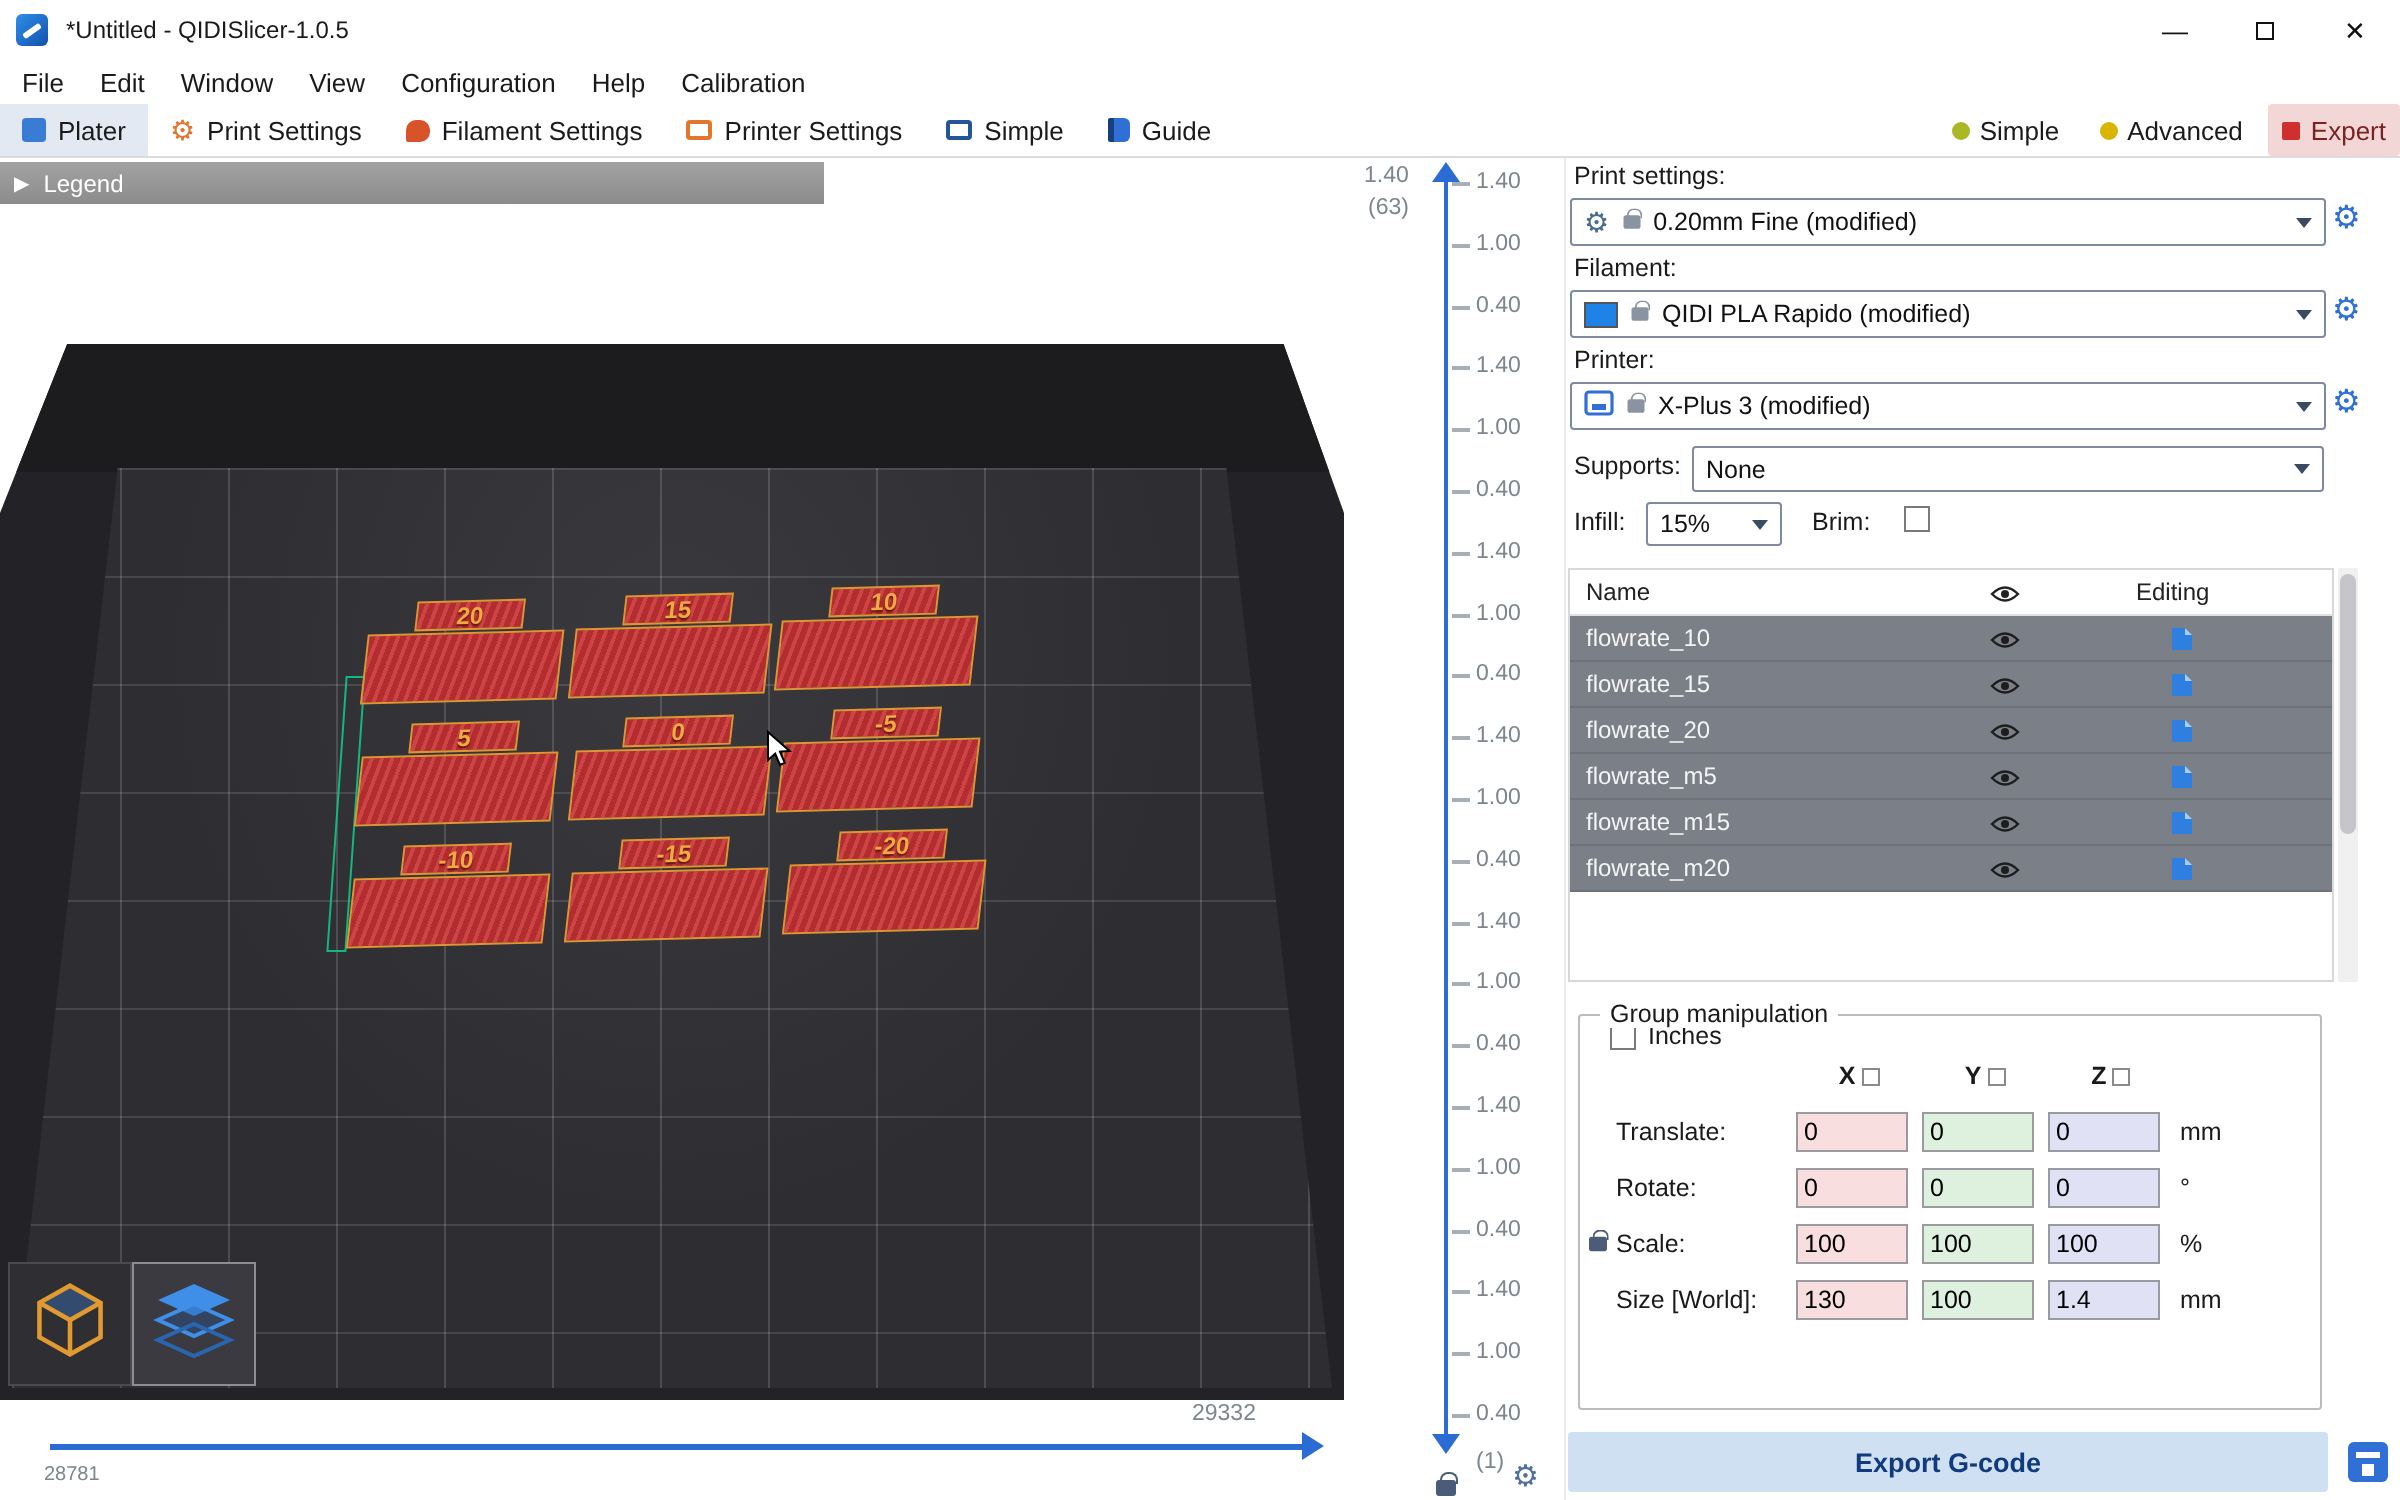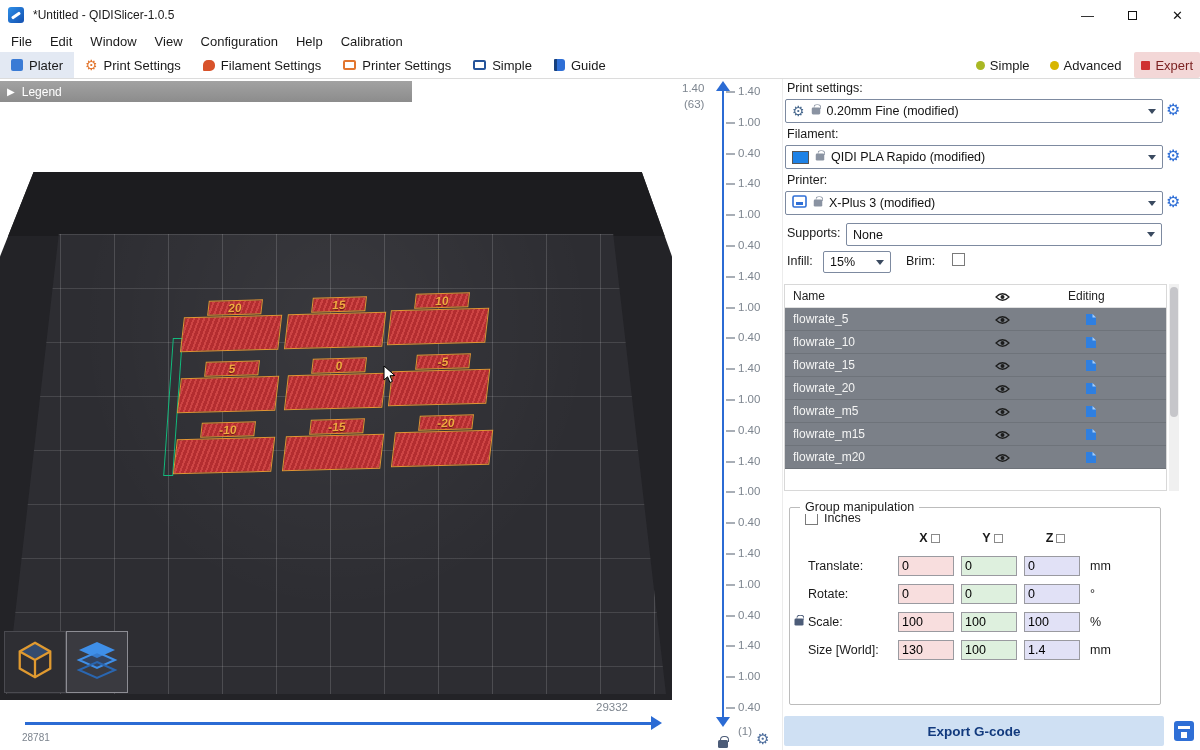--- a/index.html
+++ b/index.html
@@ -431,31 +431,20 @@
     <div class="ohead">
       <span class="h-name">Name</span>
       <span class="h-eye"><svg width="15" height="10" viewBox="0 0 15 10">
             <path d="M1 5 Q7.5 -1.5 14 5 Q7.5 11.5 1 5 Z" fill="none" stroke="#222" stroke-width="1.2"></path>
             <circle cx="7.5" cy="5" r="2" fill="#222"></circle>
           </svg></span>
       <span class="h-edit">Editing</span>
     </div>
     <div id="object-rows">
         <div class="lrow">
-          <span class="lname">flowrate_5</span>
-          <span class="leye"><svg width="15" height="10" viewBox="0 0 15 10">
-              <path d="M1 5 Q7.5 -1.5 14 5 Q7.5 11.5 1 5 Z" fill="none" stroke="#1d1d1d" stroke-width="1.2"></path>
-              <circle cx="7.5" cy="5" r="2" fill="#1d1d1d"></circle>
-            </svg></span>
-          <span class="ledit"><svg width="12" height="13" viewBox="0 0 12 13">
-              <path d="M1 1 h6.5 l3.5 3.5 v7.5 h-10 z" fill="#2f7fe0"></path>
-              <path d="M7.5 1 v3.5 h3.5" fill="#a8cdf5"></path>
-            </svg></span>
-        </div>
-        <div class="lrow">
           <span class="lname">flowrate_10</span>
           <span class="leye"><svg width="15" height="10" viewBox="0 0 15 10">
               <path d="M1 5 Q7.5 -1.5 14 5 Q7.5 11.5 1 5 Z" fill="none" stroke="#1d1d1d" stroke-width="1.2"></path>
               <circle cx="7.5" cy="5" r="2" fill="#1d1d1d"></circle>
             </svg></span>
           <span class="ledit"><svg width="12" height="13" viewBox="0 0 12 13">
               <path d="M1 1 h6.5 l3.5 3.5 v7.5 h-10 z" fill="#2f7fe0"></path>
               <path d="M7.5 1 v3.5 h3.5" fill="#a8cdf5"></path>
             </svg></span>
         </div>

